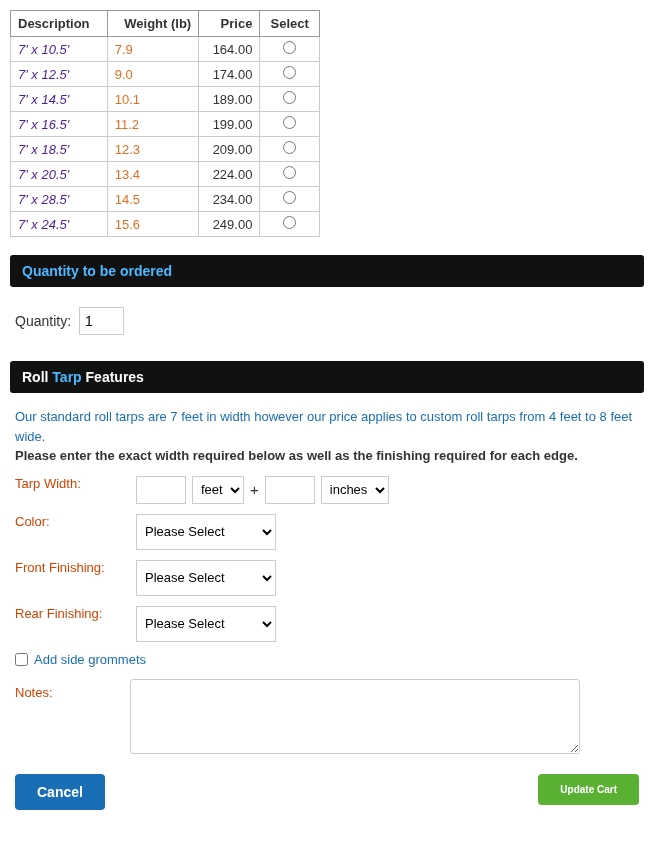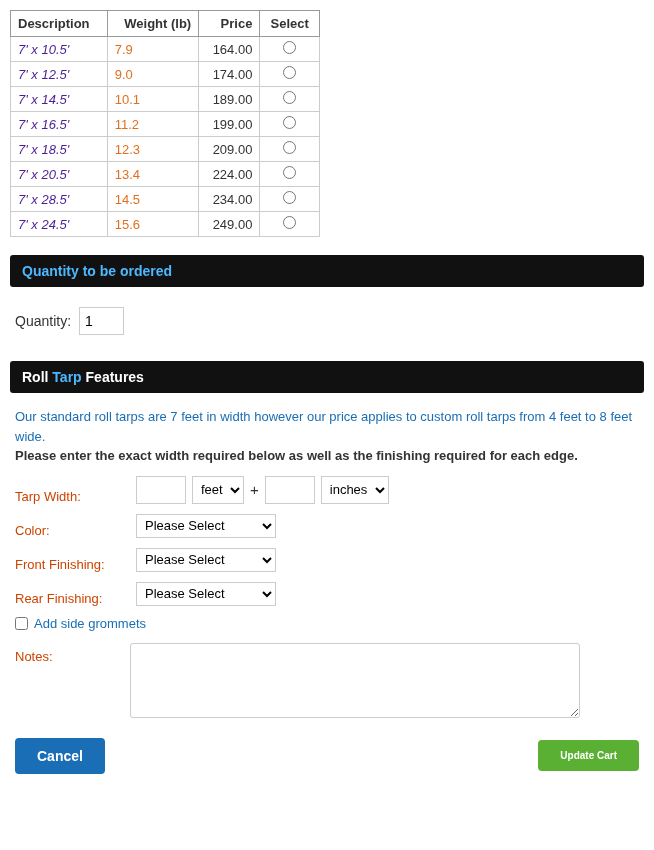--- a/index.html
+++ b/index.html
@@ -83,21 +83,21 @@
       padding: 0 5px;
       margin-bottom: 10px;
       line-height: 1.5;
     }
     .features-desc .blue { color: #1a6eb5; }
     .features-desc .bold { font-weight: bold; }
 
     
     .form-row {
       display: flex;
-      align-items: flex-end;
+      align-items: flex-start;
       margin-bottom: 10px;
       padding: 0 5px;
     }
     .form-label {
       color: #cc4400;
       font-size: 13px;
       width: 115px;
       flex-shrink: 0;
     }
     .form-control {
@@ -120,21 +120,21 @@
       font-size: 13px;
       padding: 2px 4px;
       background: #fff;
     }
     .plus-sign {
       font-size: 15px;
       color: #333;
     }
 
     .dropdown-select {
-      height: 24px;
+      height: 36px;
       border: 1px solid #ccc;
       font-size: 13px;
       padding: 2px 4px;
       background: #fff;
       min-width: 140px;
     }
 
     
     .grommets-row {
       display: flex;
@@ -171,21 +171,21 @@
       border-radius: 3px;
       padding: 5px;
       font-size: 13px;
       resize: vertical;
     }
 
     
     .buttons-row {
       display: flex;
       justify-content: space-between;
-      align-items: center;
+      align-items: flex-start;
       padding: 0 5px;
       margin-top: 10px;
     }
     .cancel-btn {
       background: #1a6eb5;
       color: #fff;
       border: none;
       padding: 10px 22px;
       font-size: 14px;
       font-weight: bold;

